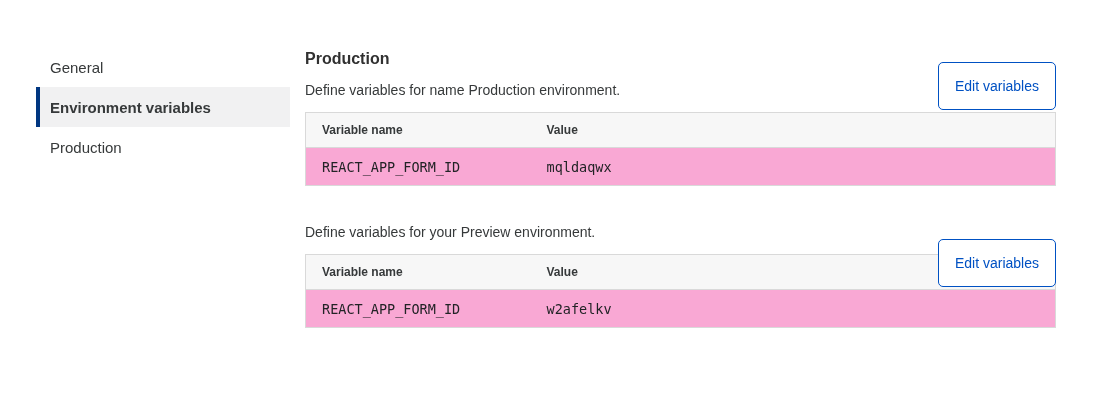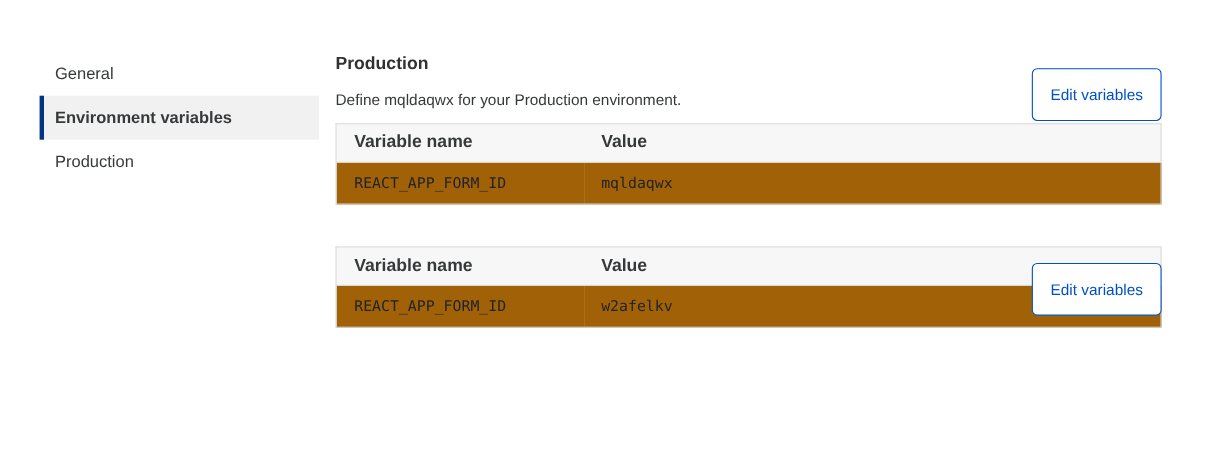--- a/index.html
+++ b/index.html
@@ -75,34 +75,34 @@
   
   table.vars {
     width: 100%;
     border-collapse: collapse;
     border: 1px solid #d9d9d9;
   }
   table.vars th {
     text-align: left;
     background: #f7f7f7;
     height: 35px;
-    font-size: 16px;
+    font-size: 12px;
     font-weight: 700;
     color: #36393a;
     padding: 0 0 0 16px;
     border-bottom: 1px solid #d9d9d9;
   }
   table.vars th.col-name { width: 225px; }
   table.vars td {
     height: 38px;
     padding: 0 0 0 16px;
     font-family: "DejaVu Sans Mono", monospace;
     font-size: 13.5px;
     color: #222326;
-    background: #a16207;
+    background: #f9a8d4;
   }
 </style>
 </head>
 <body>
 
 <div class="page">
 
   <aside class="sidebar">
     <div class="sidebar-item">
       <span>General</span>
@@ -112,39 +112,40 @@
     </div>
     <div class="sidebar-item">
       <span>Production</span>
     </div>
   </aside>
 
   <main class="main">
 
     <section class="section">
       <h2 class="section-title">Production</h2>
-      <p class="section-desc">Define mqldaqwx for your Production environment.</p>
+      <p class="section-desc">Define variables for name Production environment.</p>
       <button class="edit-btn">Edit variables</button>
       <table class="vars">
         <thead>
           <tr>
             <th class="col-name">Variable name</th>
             <th>Value</th>
           </tr>
         </thead>
         <tbody>
           <tr>
             <td>REACT_APP_FORM_ID</td>
             <td>mqldaqwx</td>
           </tr>
         </tbody>
       </table>
     </section>
 
     <section class="section">
+      <p class="section-desc">Define variables for your Preview environment.</p>
       <button class="edit-btn">Edit variables</button>
       <table class="vars">
         <thead>
           <tr>
             <th class="col-name">Variable name</th>
             <th>Value</th>
           </tr>
         </thead>
         <tbody>
           <tr>

